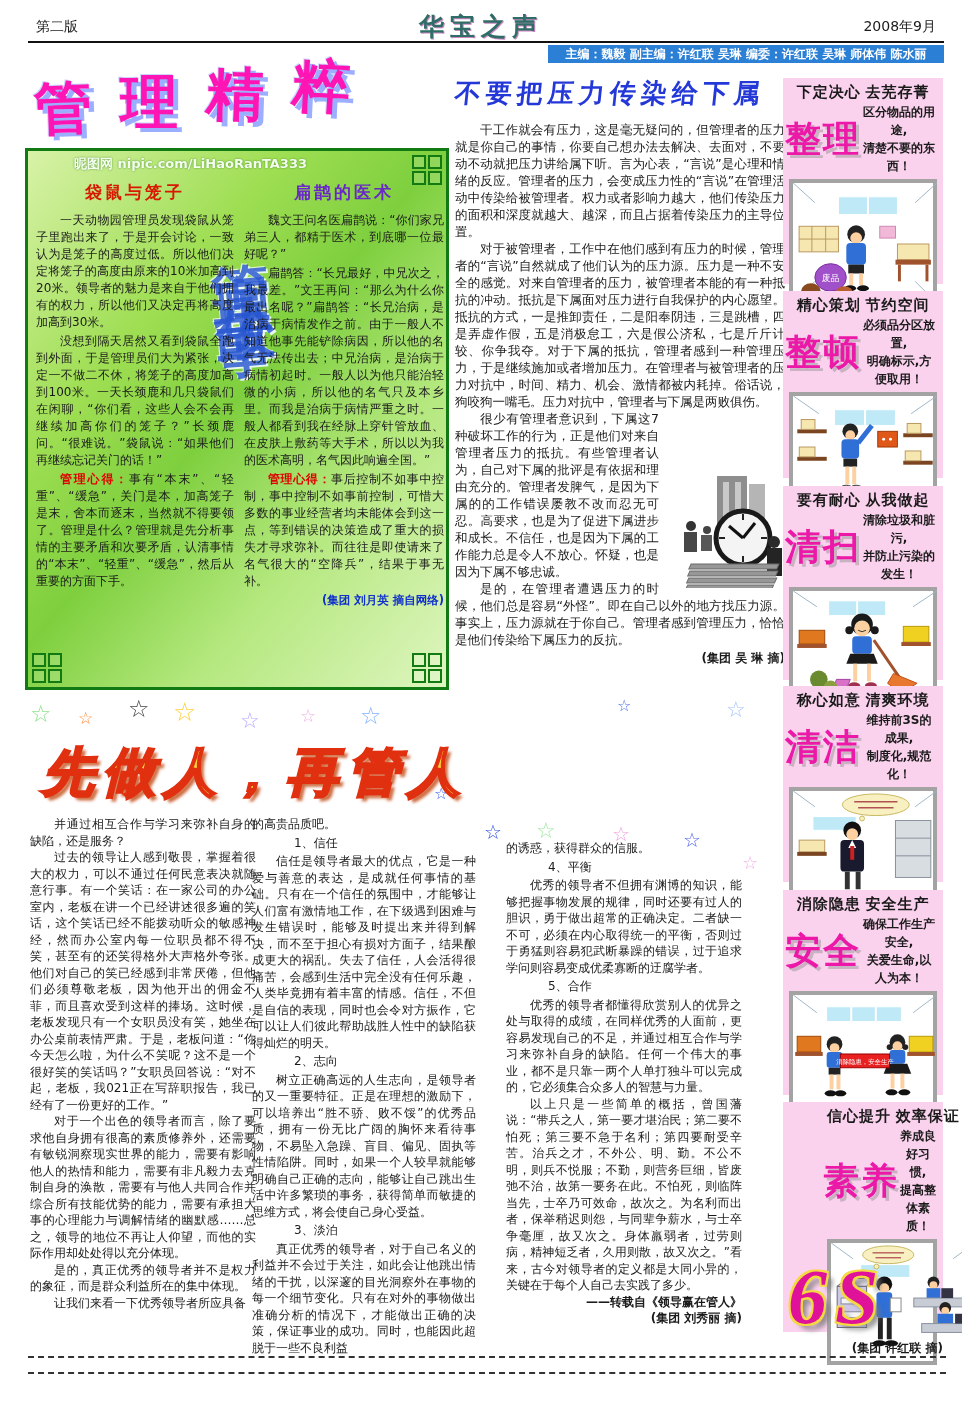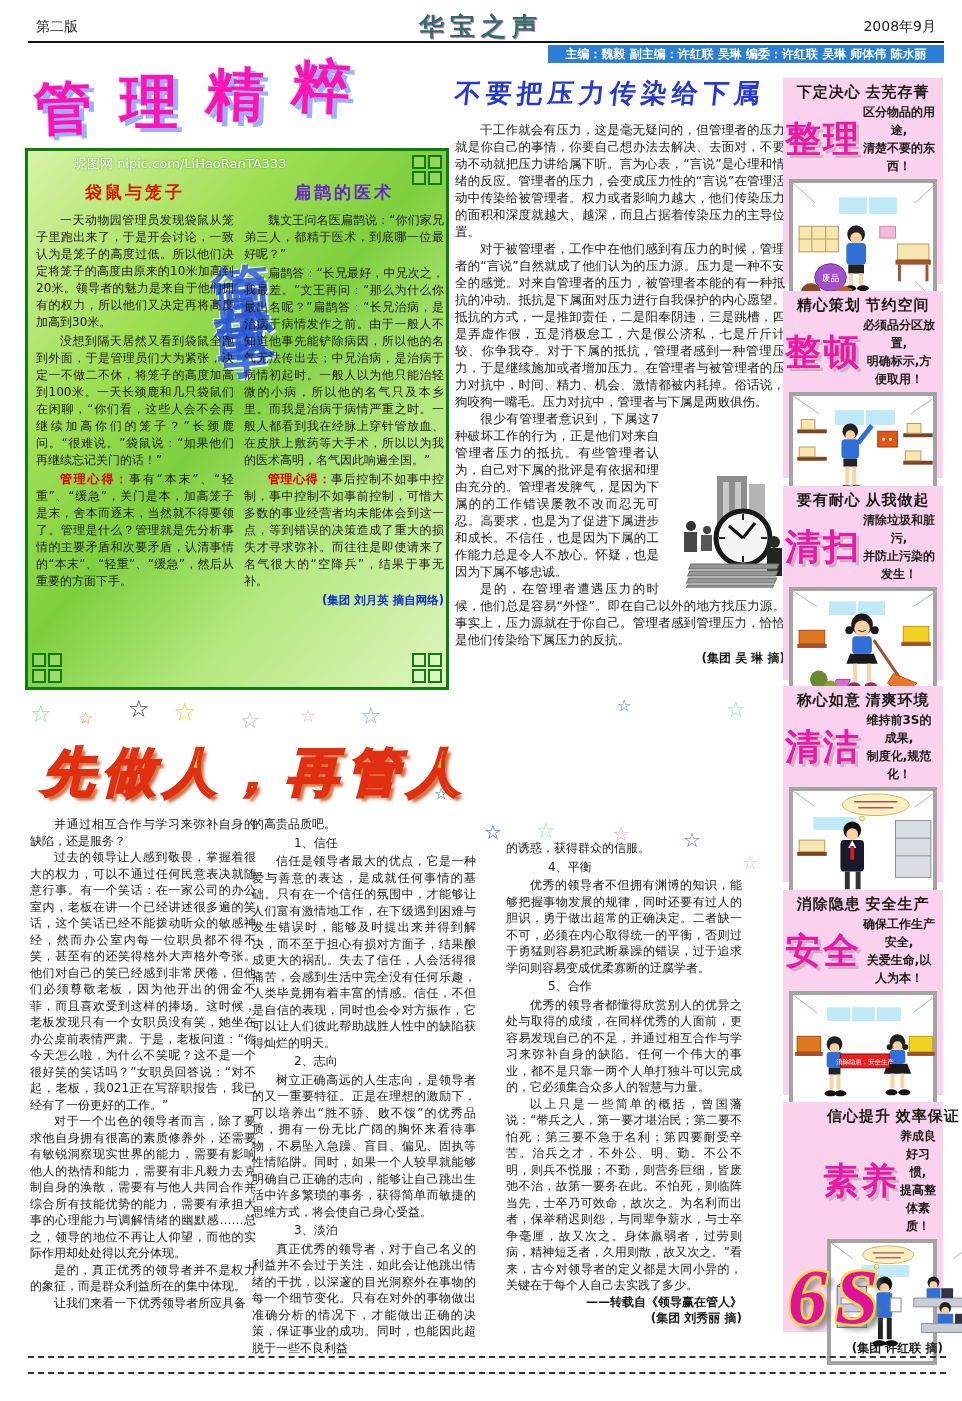--- a/index.html
+++ b/index.html
@@ -22,21 +22,21 @@
   .ltitle span:nth-child(1){transform:translateY(10px) rotate(-2deg);}
   .ltitle span:nth-child(2){transform:translateY(4px);}
   .ltitle span:nth-child(3){transform:translateY(-4px) rotate(2deg);}
   .ltitle span:nth-child(4){transform:translateY(-12px) rotate(3deg);margin-right:0;}
   
   .gbox{position:absolute;left:25px;top:148px;width:424px;height:542px;box-sizing:border-box;
         border:3px solid #127a12;
         background:linear-gradient(130deg,#d8f2a8 0%,#9ede52 30%,#7ecf3e 48%,#b4e87e 70%,#def5bf 100%);}
   .gbox .corner{position:absolute;display:grid;grid-template-columns:14px 14px;grid-template-rows:14px 14px;gap:2px;}
   .gbox .corner i{border:2px solid #127a12;background:rgba(255,255,255,.15);}
-  .gb-watermark{position:absolute;left:8px;top:4px;font-size:13px;font-weight:normal;color:#f4fff0;
+  .gb-watermark{position:absolute;left:8px;top:4px;font-size:13px;font-weight:bold;color:#f4fff0;
                 text-shadow:0 0 2px #4a8a2a;padding-left:38px;}
   .gb-col{position:absolute;top:28px;width:198px;height:500px;overflow:hidden;}
   .gb-col.l{left:8px;} .gb-col.r{left:216px;width:200px;}
   .gb-h{font-size:17px;font-weight:bold;text-align:center;letter-spacing:3px;margin:2px 0 8px;}
   .gb-h.red{color:#d81800;} .gb-h.purp{color:#6a28c8;}
   .gb-col p{margin:0 0 2px;font-size:12px;line-height:17px;text-align:justify;text-indent:2em;}
   .tiplabel{color:#e00000;font-weight:bold;}
   .gb-attr{text-align:right;font-size:11.5px;font-weight:bold;color:#1030cc;margin-top:3px;}
   .vlabel{position:absolute;left:188px;top:66px;height:480px;writing-mode:vertical-rl;text-orientation:upright;
           font-family:"Liberation Serif",serif;font-weight:bold;font-size:58px;letter-spacing:14px;

